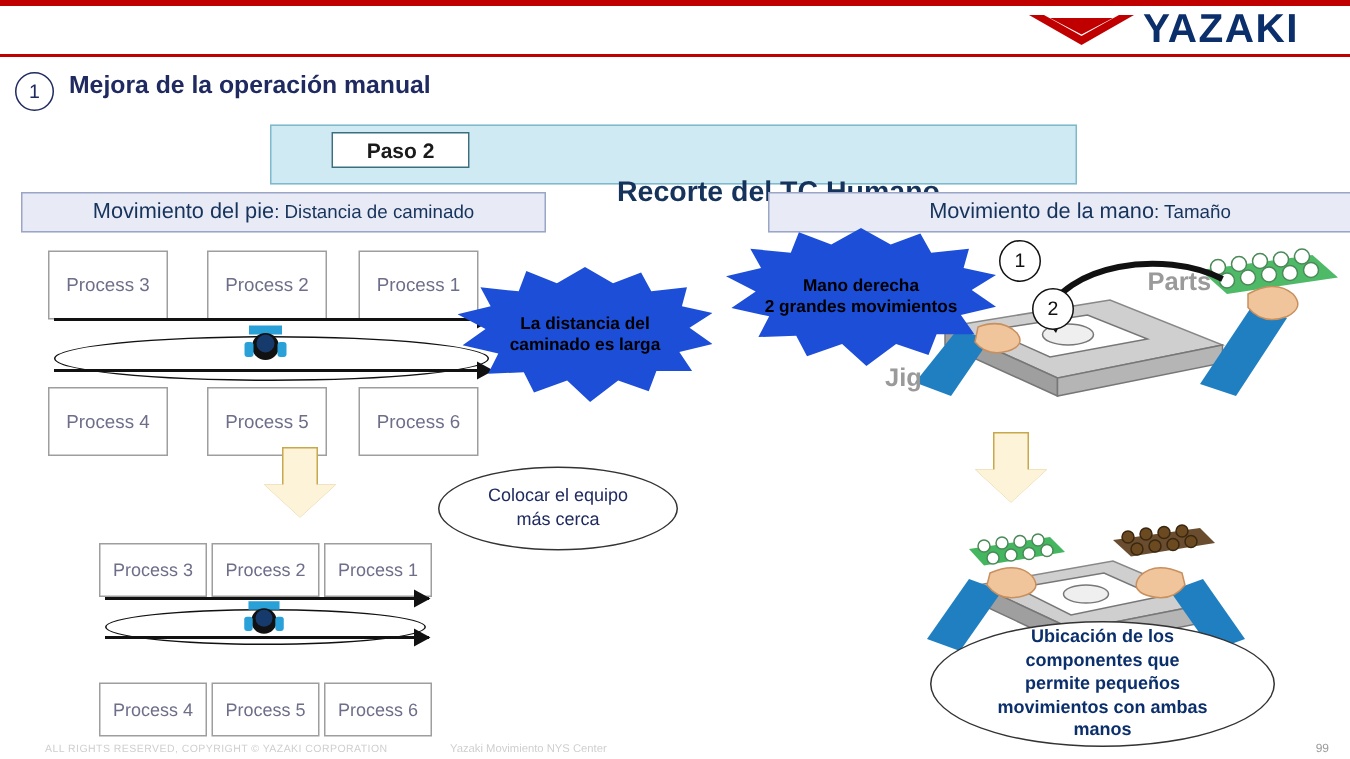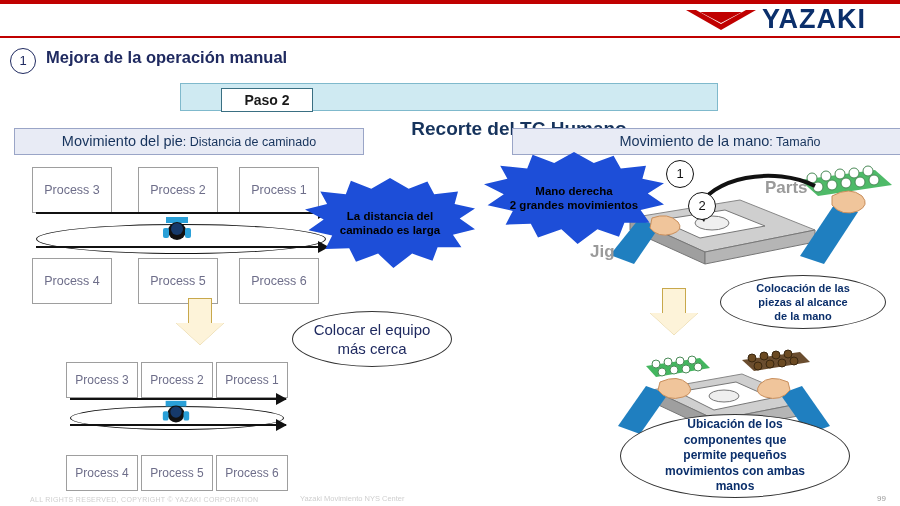--- a/index.html
+++ b/index.html
@@ -45,21 +45,21 @@
     background:#ffffff;
   }
   #num-1 { left:10px; top:48px; width:26px; height:26px; line-height:24px; font-size:13px; }
   .subtitle {
     position:absolute; left:46px; top:48px;
     font-size:16.5px; font-weight:bold; color:#1f2a60;
   }
 
   
   .step-banner {
-    position:absolute; left:180px; top:83px; width:538px; height:28px;
+    position:absolute; left:180px; top:83px; width:538px; height:40px;
     background:#cfeaf2; border:1px solid #7fb9cc;
   }
   .step-tag {
     position:absolute; left:40px; top:4px; width:92px; height:24px;
     background:#ffffff; border:1px solid #3a6f82;
     font-size:14px; font-weight:bold; color:#1a1a1a;
     text-align:center; line-height:22px;
   }
   .step-title {
     position:absolute; left:148px; top:3px; width:380px;
@@ -134,21 +134,21 @@
 
   
   .oval {
     position:absolute; border:1px solid #333; border-radius:50%;
     background:#ffffff; color:#0b2f6b;
     display:flex; align-items:center; justify-content:center;
     text-align:center; line-height:1.3;
   }
   #oval-equipo {
     left:292px; top:311px; width:160px; height:56px;
-    font-size:15px; color:#1f2a60; font-weight:normal;
+    font-size:12px; color:#1f2a60; font-weight:normal;
   }
   #oval-coloc {
     left:720px; top:275px; width:166px; height:54px;
     font-size:11px; font-weight:bold;
   }
   #oval-ubic {
     left:620px; top:414px; width:230px; height:84px;
     font-size:12px; font-weight:bold;
   }
 
@@ -310,25 +310,20 @@
   <div class="lbl-gray" id="lbl-jig">Jig</div>
 
   <div class="circle-num" id="num-h1">1</div>
   <div class="circle-num" id="num-h2">2</div>
 
   <div class="burst" id="burst-hand">
     <span style="white-space:pre-line;">Mano derecha
 2 grandes movimientos</span>
   </div>
 
-  <div class="oval" id="oval-coloc">
-    <span style="white-space:pre-line;">Colocación de las
-piezas al alcance
-de la mano</span>
-  </div>
 
   <div class="block-arrow" style="left:650px; top:288px; width:48px; height:48px;">
     <div class="head-b"></div>
     <div class="stem"></div>
     <div class="head"></div>
   </div>
 
   <svg class="ill" style="left:612px; top:340px;" width="230" height="105" viewBox="0 0 230 105">
     <polygon points="40,50 130,34 196,62 104,80" fill="#cfcfcf" stroke="#888"></polygon>
     <polygon points="40,50 40,62 104,92 104,80" fill="#9f9f9f" stroke="#777"></polygon>

